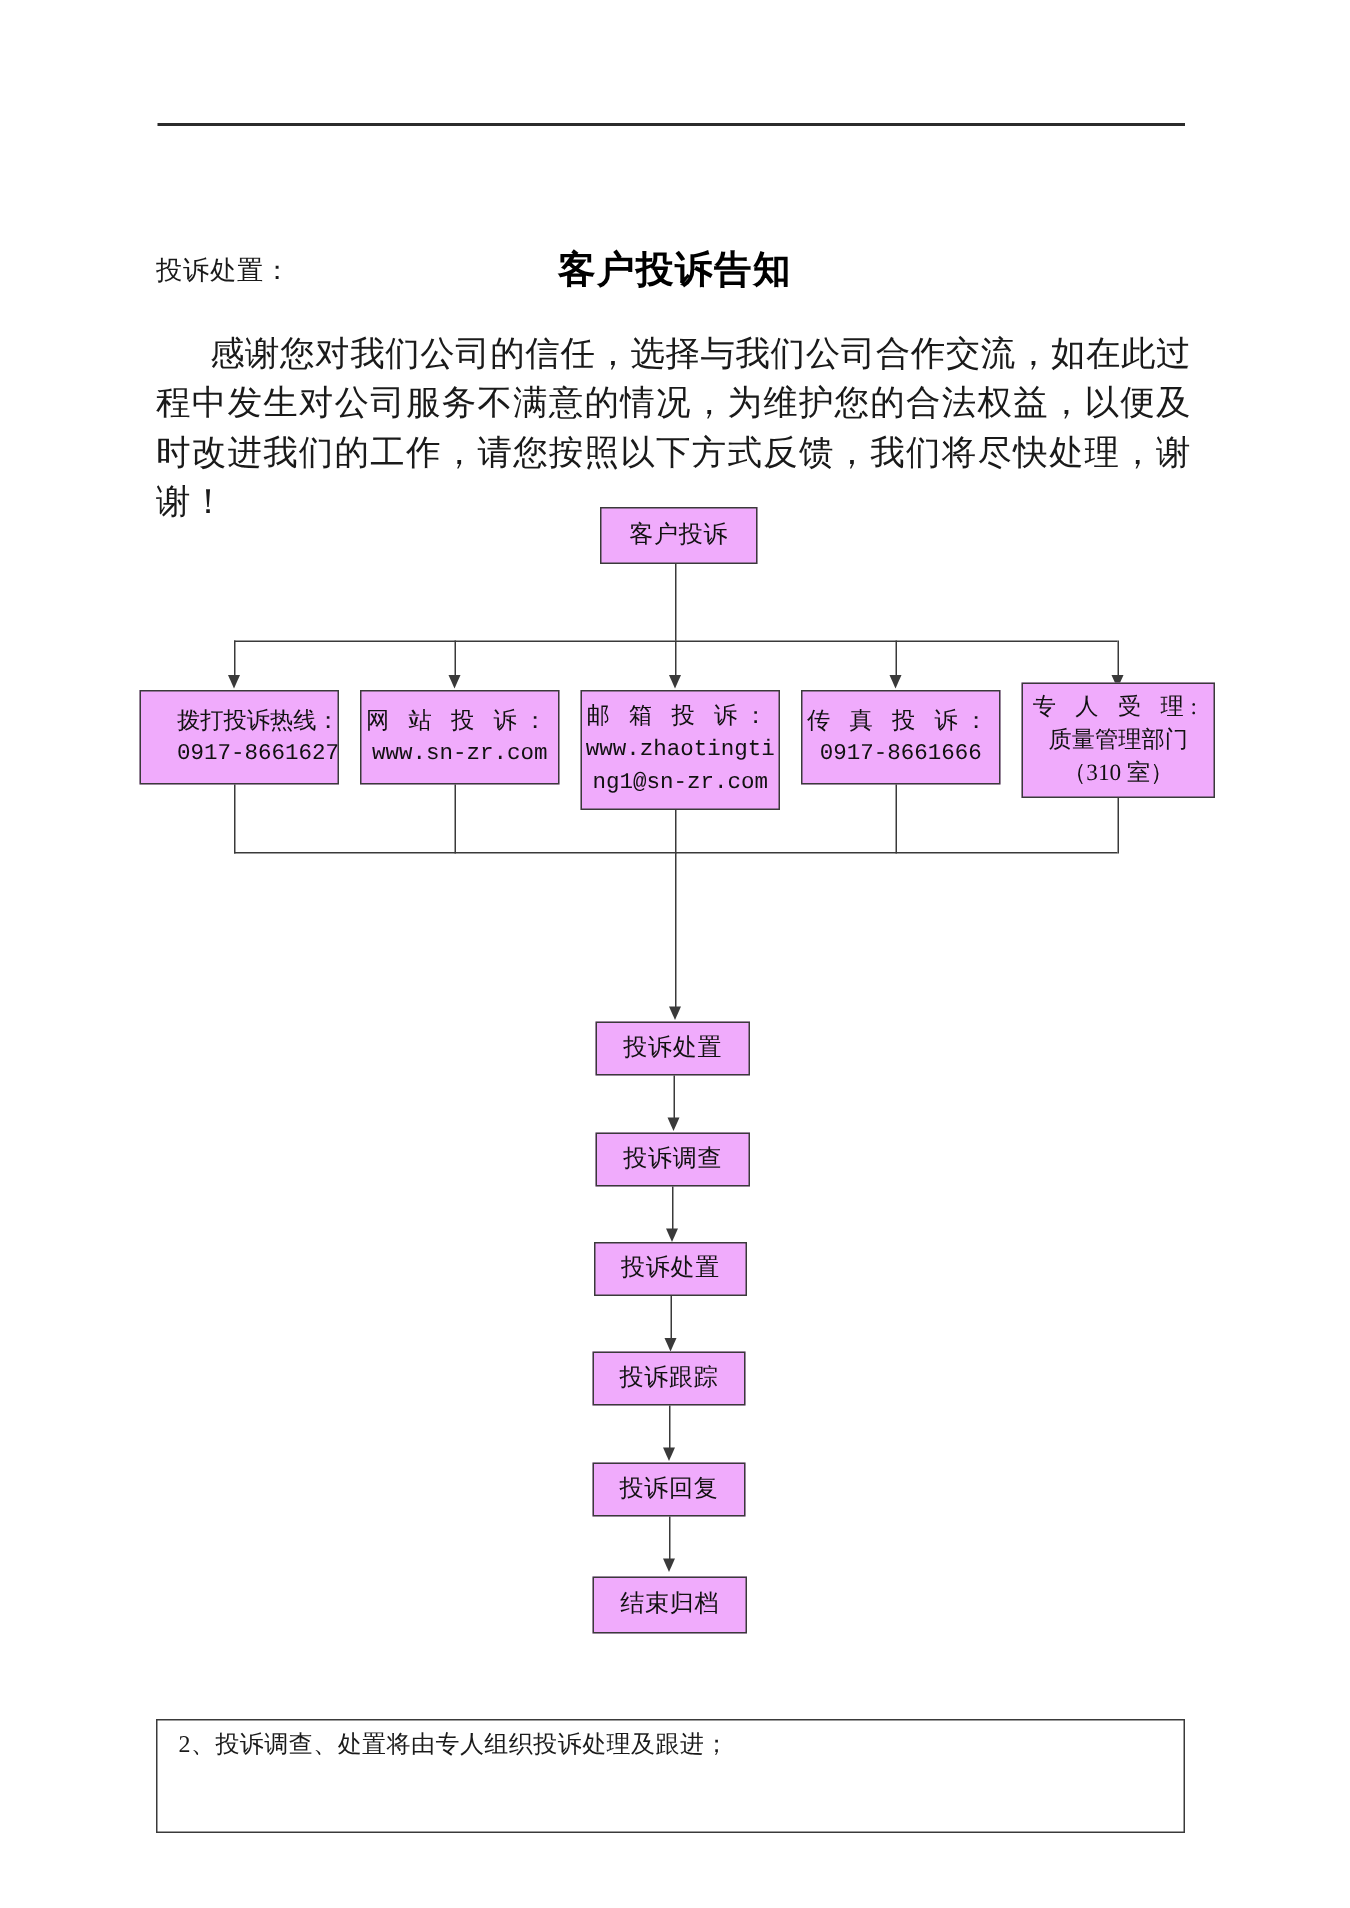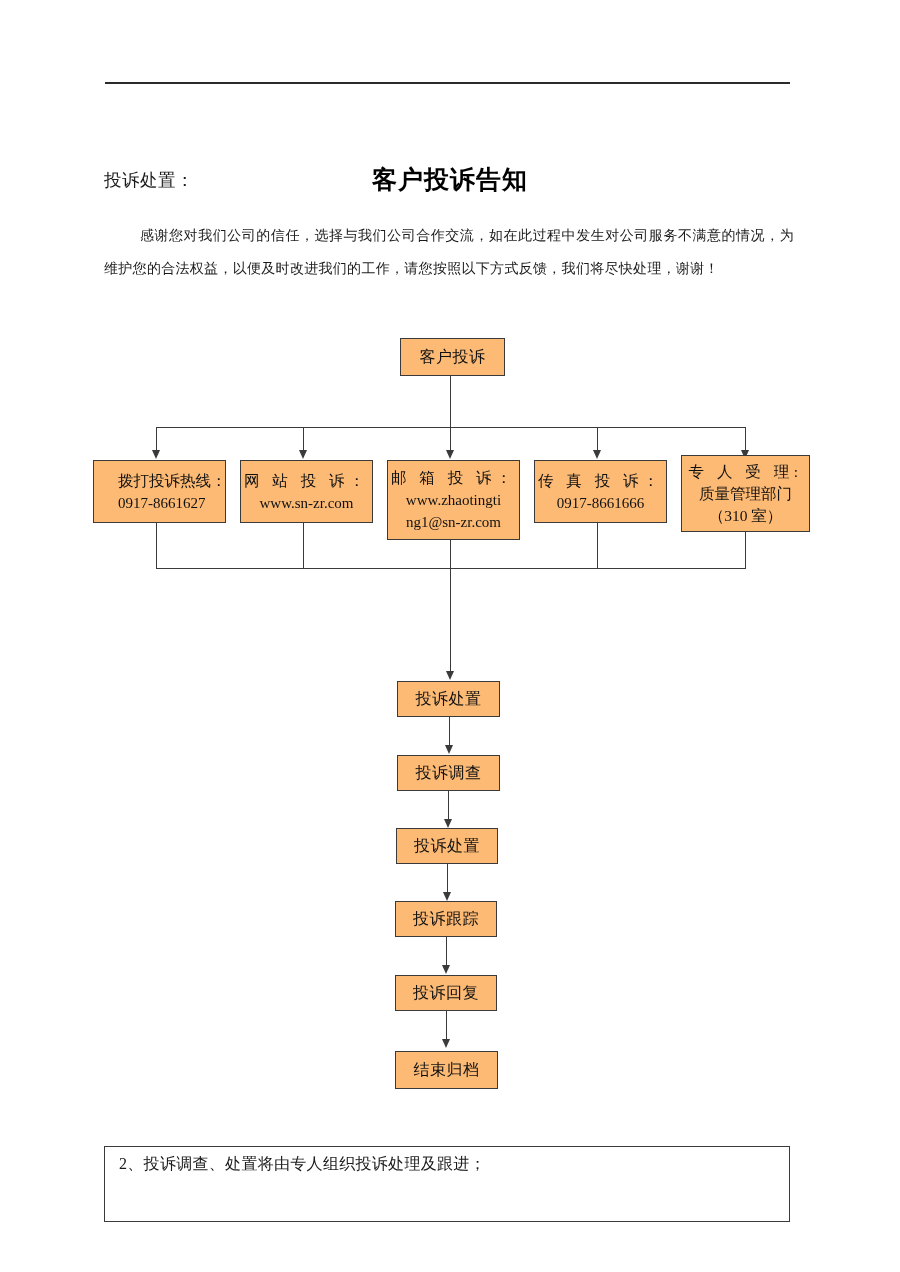--- a/index.html
+++ b/index.html
@@ -48,51 +48,52 @@
     left: 104px;
     top: 168px;
     font-size: 17.5px;
     letter-spacing: 0.5px;
   }
   .intro-para {
     position: absolute;
     left: 104px;
     top: 219px;
     width: 690px;
-    font-size: 14px;
+    font-size: 23px;
     line-height: 33px;
     text-indent: 36px;
     text-align: justify;
     text-justify: inter-ideograph;
     letter-spacing: 0.3px;
   }
 
   
   .fc-box {
     position: absolute;
     box-sizing: border-box;
     border: 1px solid #3a3a3a;
-    background: #fdba74;
+    background: #f0abfc;
     display: flex;
     flex-direction: column;
     align-items: center;
     justify-content: center;
     font-size: 15.5px;
     line-height: 22px;
     color: #111;
     text-align: center;
   }
   .fc-box .ln { display: block; white-space: nowrap; }
   .fc-box .ln.spread {
     
     letter-spacing: 4.5px;
   }
   .fc-box .ln.lat {
     font-size: 15px;
     letter-spacing: 0;
+    font-family: Liberation Mono, monospace;
   }
 
   .node-label { font-size: 16px; letter-spacing: 0.5px; }
 
   
   .vline {
     position: absolute;
     width: 1px;
     background: #3a3a3a;
   }

